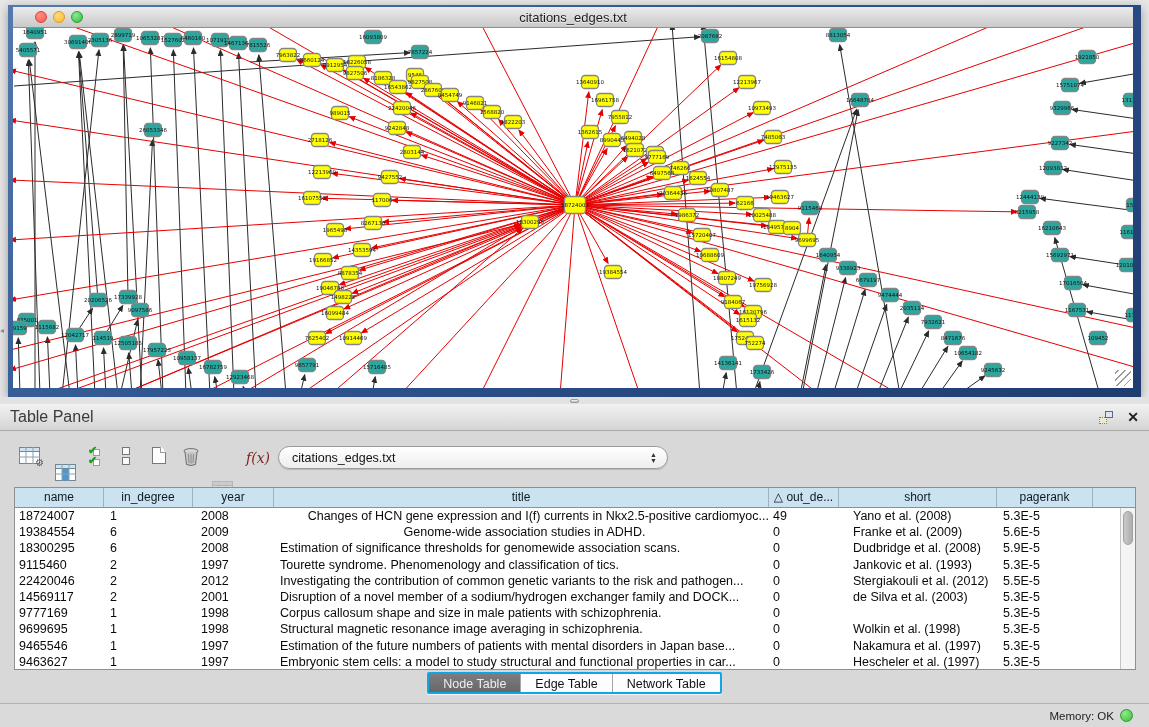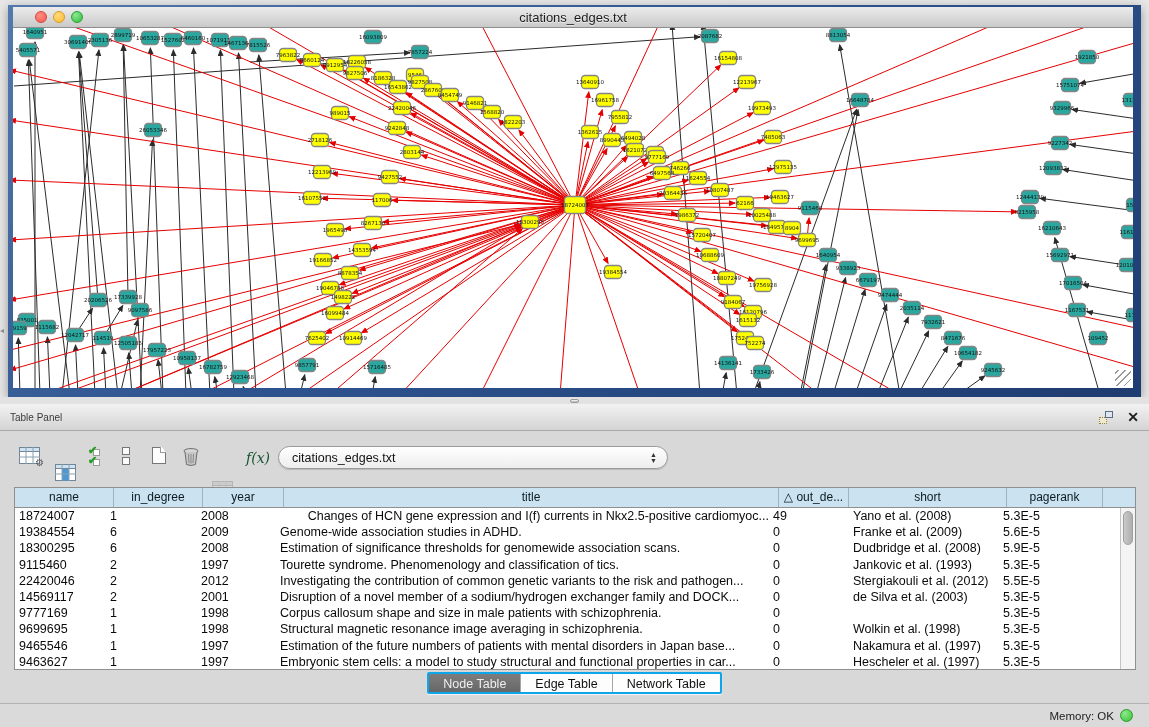--- a/index.html
+++ b/index.html
@@ -26,40 +26,40 @@
   
   #splitter { position:absolute; left:0; top:397px; width:1149px; height:7px; background:#e2e2e2; }
   #splitter .knob { position:absolute; left:570px; top:2px; width:9px; height:4px; border-radius:2px;
     background:linear-gradient(#fdfdfd,#b5b5b5); border:1px solid #9a9a9a; }
   #collapse-arrow { position:absolute; left:0px; top:326px; font-size:8px; color:#8a8a8a; }
 
   
   #table-panel { position:absolute; left:0; top:404px; width:1149px; height:323px; background:#d8d8d8; }
   #panel-header { height:27px; background:linear-gradient(#f2f2f2,#d4d4d4); border-bottom:1px solid #a8a8a8;
     display:flex; align-items:center; padding:0 10px; }
-  #panel-title { font-size:10px; color:#3b3b3b; flex:1; }
+  #panel-title { font-size:16px; color:#3b3b3b; flex:1; }
   #float-icon { position:relative; width:14px; height:13px; margin-right:14px; }
   #float-icon .b1 { position:absolute; left:0; bottom:0; width:8px; height:7px; border:1px dotted #8f7f3e; background:#efe9cf;}
   #float-icon .b2 { position:absolute; right:0; top:0; width:8px; height:7px; border:1px solid #5a6b86; background:#dfe6ef;}
   #close-x { font-size:14px; font-weight:bold; color:#1d1d1d; line-height:14px; }
 
   #toolbar { position:absolute; left:0; top:40px; width:1149px; height:32px; }
   .tbi { position:absolute; top:3px; }
   .grid-ic { width:21px; height:17px; position:relative; }
   .grid-ic svg { display:block; }
   .grid-ic .gear { position:absolute; right:-4px; bottom:-4px; font-size:10px; color:#5a5a5a; }
   .grid-ic .redx { position:absolute; right:-3px; bottom:-5px; font-size:9px; color:#cc2222; font-weight:bold;}
   #icon-select-all .row { position:relative; height:10px; }
   #icon-select-all .bx { position:absolute; left:5px; top:2px; width:7px; height:7px; border:1px solid #9a9a9a; background:#fff;}
   #icon-select-all .ck { position:absolute; left:0; top:-3px; font-size:11px; color:#1f9e1f; font-weight:bold;}
   #icon-cells .c { width:8px; height:8px; border:1px solid #777; background:#fbfbfb; margin:0 auto 2px; }
   #icon-page { width:14px; height:17px; border:1px solid #777; background:#fdfdfd; position:relative; }
   #icon-page:before { content:""; position:absolute; right:-1px; top:-1px; width:5px; height:5px;
     background:linear-gradient(225deg,#d8d8d8 50%,#fdfdfd 50%); border-left:1px solid #999; border-bottom:1px solid #999;}
-  #icon-fx { font-family:"DejaVu Serif", serif; font-style:italic; font-size:14px; color:#14532d; }
+  #icon-fx { font-family:"DejaVu Serif", serif; font-style:italic; font-size:14px; color:#7f1d1d; }
   #combo { position:absolute; left:278px; top:2px; width:390px; height:23px; border:1px solid #9a9a9a; border-radius:12px;
     background:linear-gradient(#ffffff,#ededed); display:flex; align-items:center; padding:0 10px 0 13px; box-shadow:0 1px 1px rgba(0,0,0,.15);}
   #combo-value { flex:1; font-size:12.5px; color:#111; }
   #combo-stepper { display:flex; flex-direction:column; font-size:7px; line-height:6px; color:#333; }
 
   #tablewrap { position:absolute; left:14px; top:83px; width:1122px; height:183px; border:1px solid #8f8f8f; background:#fff; }
   #thead { display:flex; height:20px; background:#cbe3f0; border-bottom:1px solid #8f8f8f; }
   #thead .hc { font-size:12px; color:#0d1b22; text-align:center; line-height:19px; border-right:1px solid #9db4c0;
     overflow:hidden; white-space:nowrap; }
   #thead .hc:last-child { border-right:none; }
@@ -611,21 +611,21 @@
         <span id="combo-value">citations_edges.txt</span>
         <span id="combo-stepper">
             <span>▲</span>
             <span>▼</span>
           </span>
       </div>
     </div>
 
     <div id="tablewrap">
       <div id="thead">
-          <div class="hc" style="width: 99px;">name</div>
+          <div class="hc" style="width: 89px;">name</div>
           <div class="hc" style="width: 89px;">in_degree</div>
           <div class="hc" style="width: 81px;">year</div>
           <div class="hc" style="width: 495px;">title</div>
           <div class="hc" style="width: 70px;">△ out_de...</div>
           <div class="hc" style="width: 158px;">short</div>
           <div class="hc" style="width: 96px;">pagerank</div>
           <div class="hc" style="width: 26px;"></div>
         </div>
       <div id="tbody">
           <div class="trow">
@@ -634,21 +634,21 @@
             <div class="tc" style="width: 81px; padding-left: 8px;">2008</div>
             <div class="tc" style="width: 495px; padding-left: 6px; text-align: right;">Changes of HCN gene expression and I(f) currents in Nkx2.5-positive cardiomyoc...</div>
             <div class="tc" style="width: 70px; padding-left: 4px;">49</div>
             <div class="tc" style="width: 158px; padding-left: 14px;">Yano et al. (2008)</div>
             <div class="tc" style="width: 96px; padding-left: 6px;">5.3E-5</div>
           </div>
           <div class="trow">
             <div class="tc" style="width: 89px; padding-left: 4px;">19384554</div>
             <div class="tc" style="width: 89px; padding-left: 6px;">6</div>
             <div class="tc" style="width: 81px; padding-left: 8px;">2009</div>
-            <div class="tc" style="width: 495px; padding-left: 6px;">Genome-wide association studies in ADHD.</div>
+            <div class="tc" style="width: 495px; padding-left: 6px; text-align: center;">Genome-wide association studies in ADHD.</div>
             <div class="tc" style="width: 70px; padding-left: 4px;">0</div>
             <div class="tc" style="width: 158px; padding-left: 14px;">Franke et al. (2009)</div>
             <div class="tc" style="width: 96px; padding-left: 6px;">5.6E-5</div>
           </div>
           <div class="trow">
             <div class="tc" style="width: 89px; padding-left: 4px;">18300295</div>
             <div class="tc" style="width: 89px; padding-left: 6px;">6</div>
             <div class="tc" style="width: 81px; padding-left: 8px;">2008</div>
             <div class="tc" style="width: 495px; padding-left: 6px;">Estimation of significance thresholds for genomewide association scans.</div>
             <div class="tc" style="width: 70px; padding-left: 4px;">0</div>

